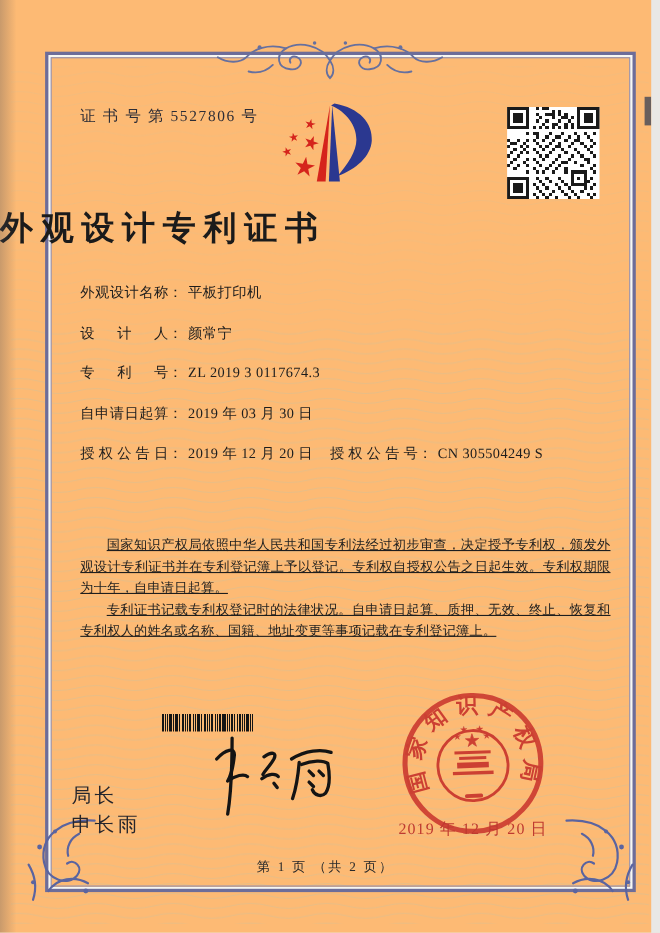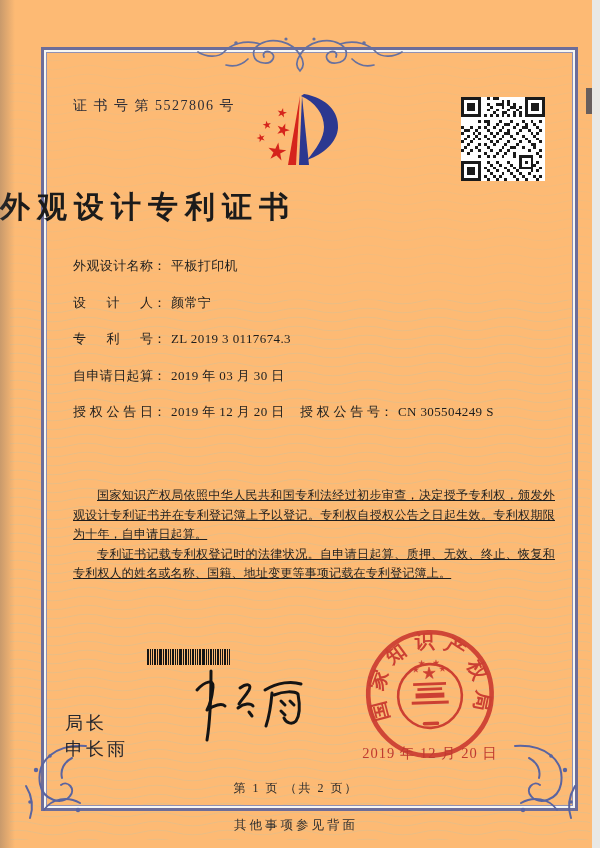--- a/index.html
+++ b/index.html
@@ -242,15 +242,14 @@
         <rect x="58" y="62" width="24" height="2.6"></rect>
         <rect x="56" y="67" width="28" height="5"></rect>
         <rect x="52" y="75" width="36" height="3"></rect>
         <rect x="62" y="95" width="16" height="3.5" rx="1.5"></rect>
       </g>
     </g>
   </svg>
   <div class="seal-date">2019 年 12 月 20 日</div>
 
   <div class="page-info">第 1 页 （共 2 页）</div>
-  <div class="back-note">其他事项参见背面</div>
 
 </div>
 
 </body></html>

